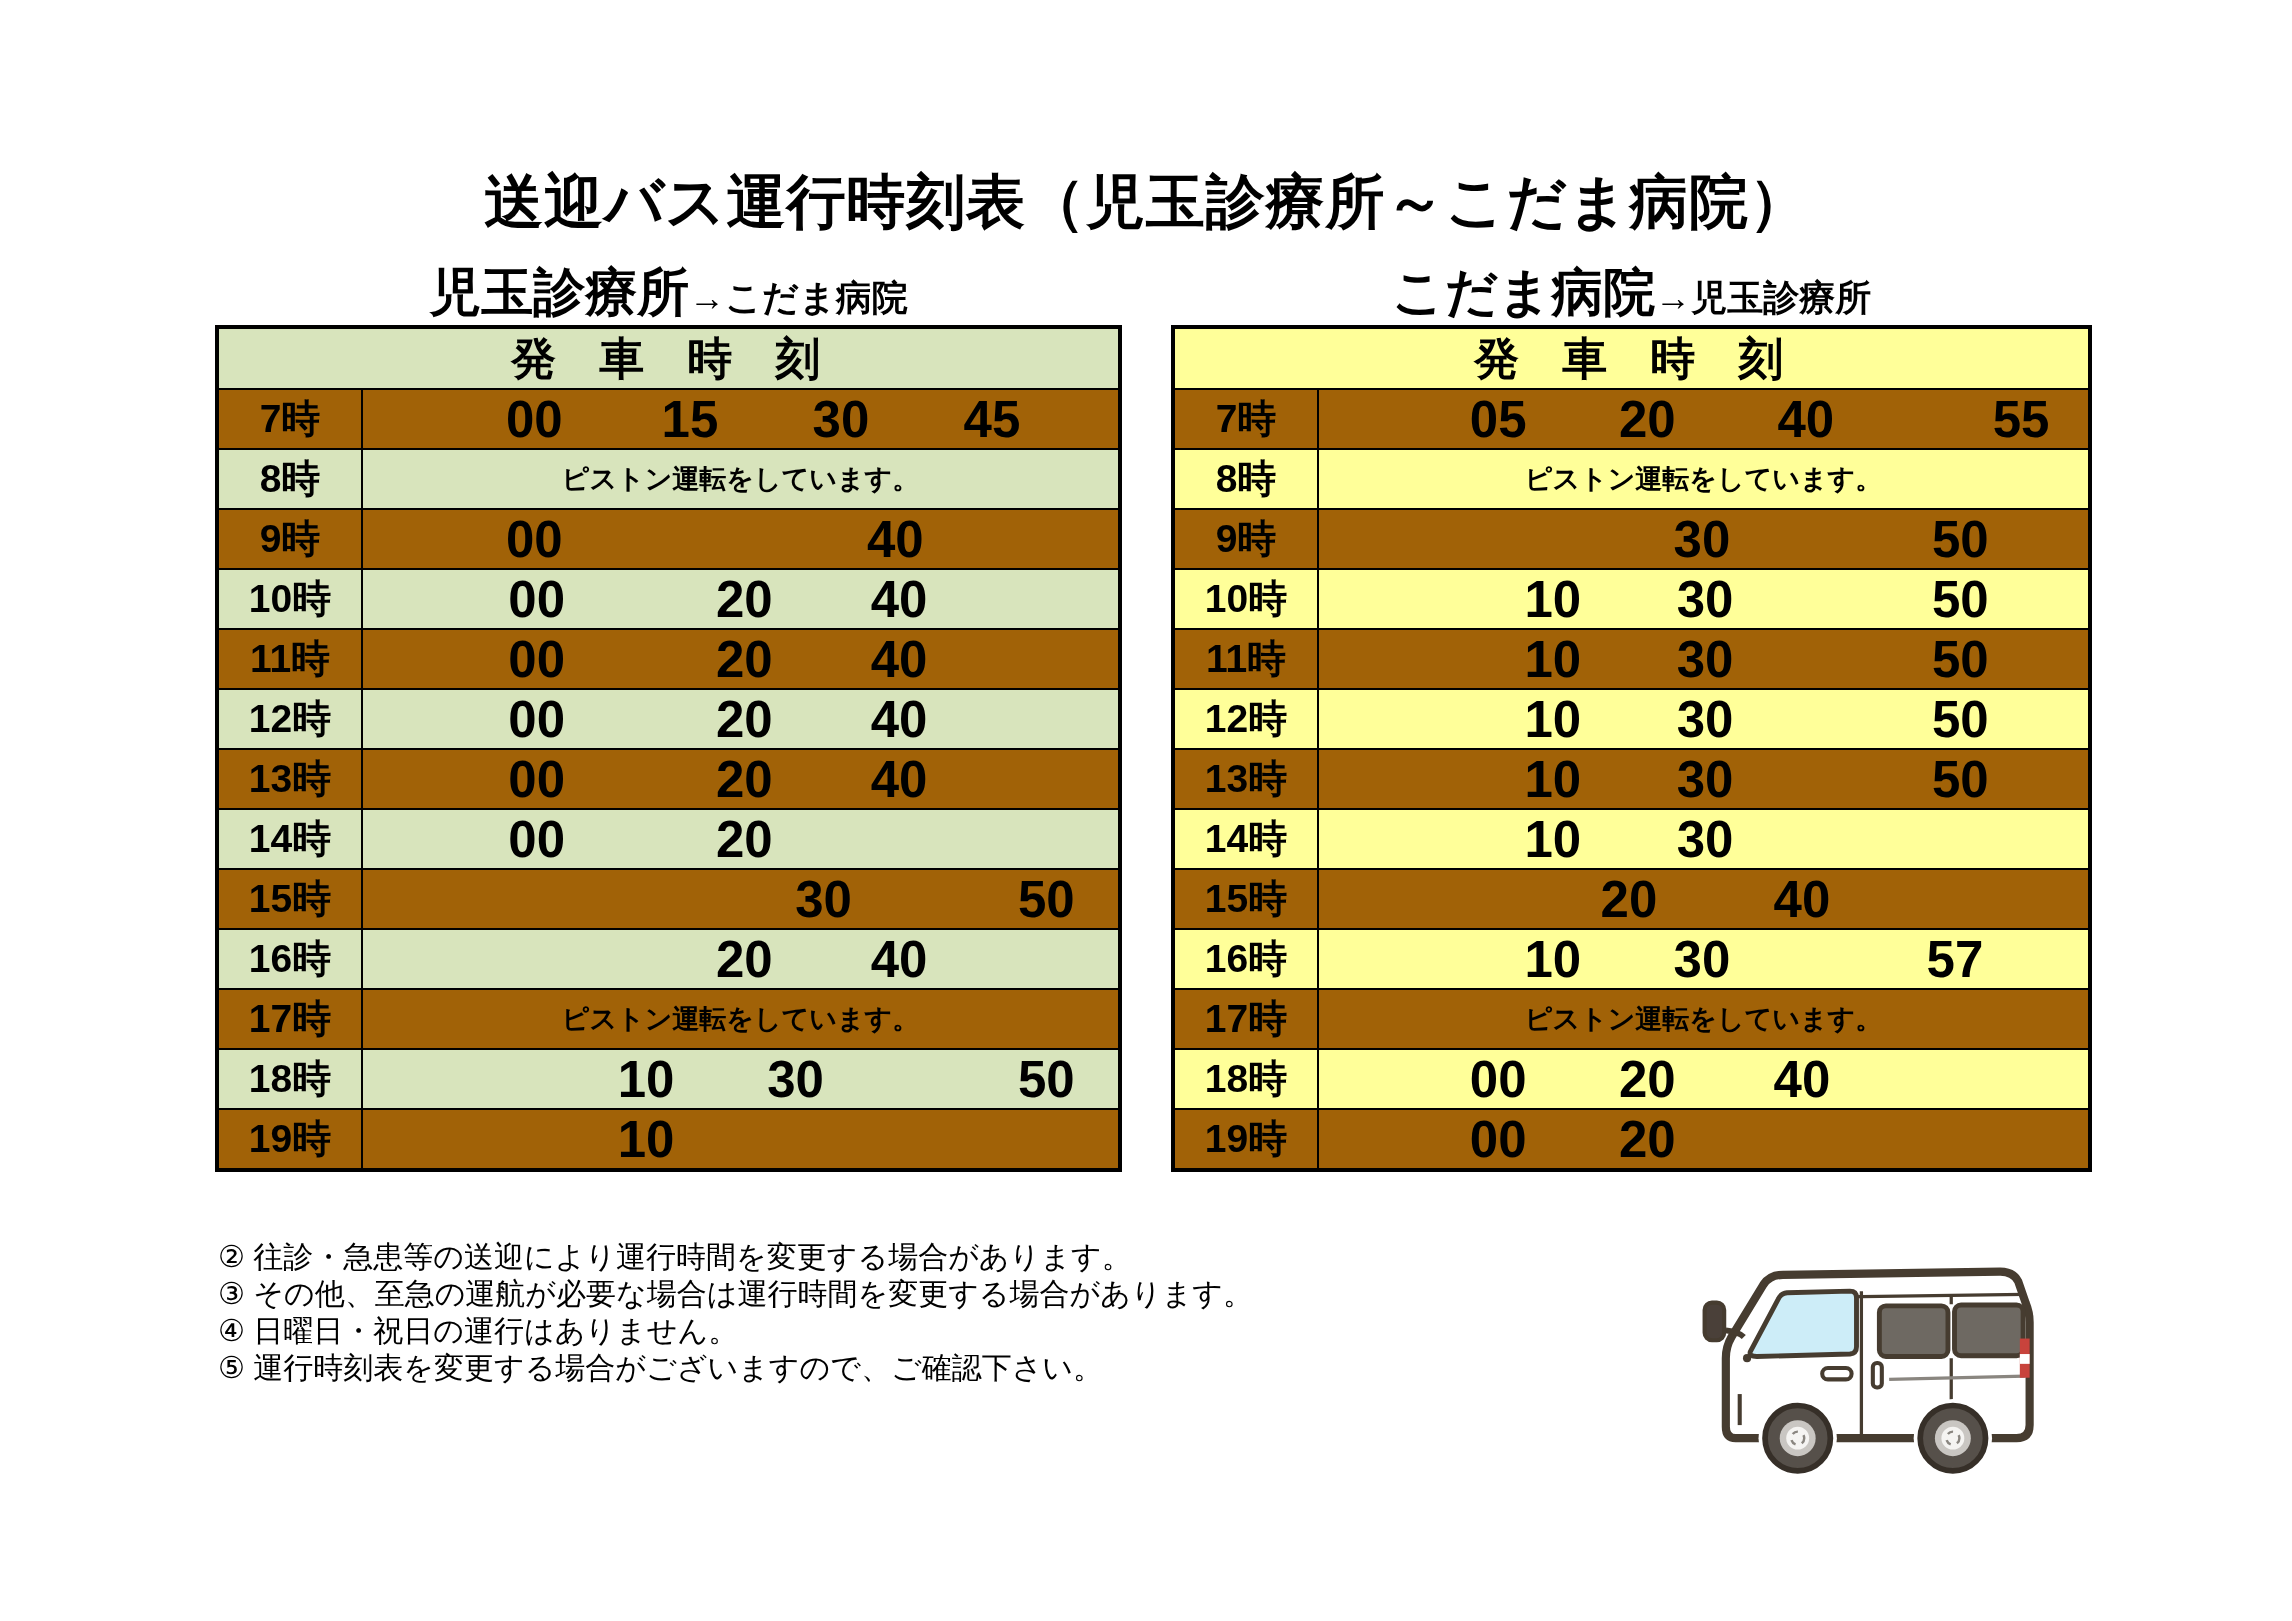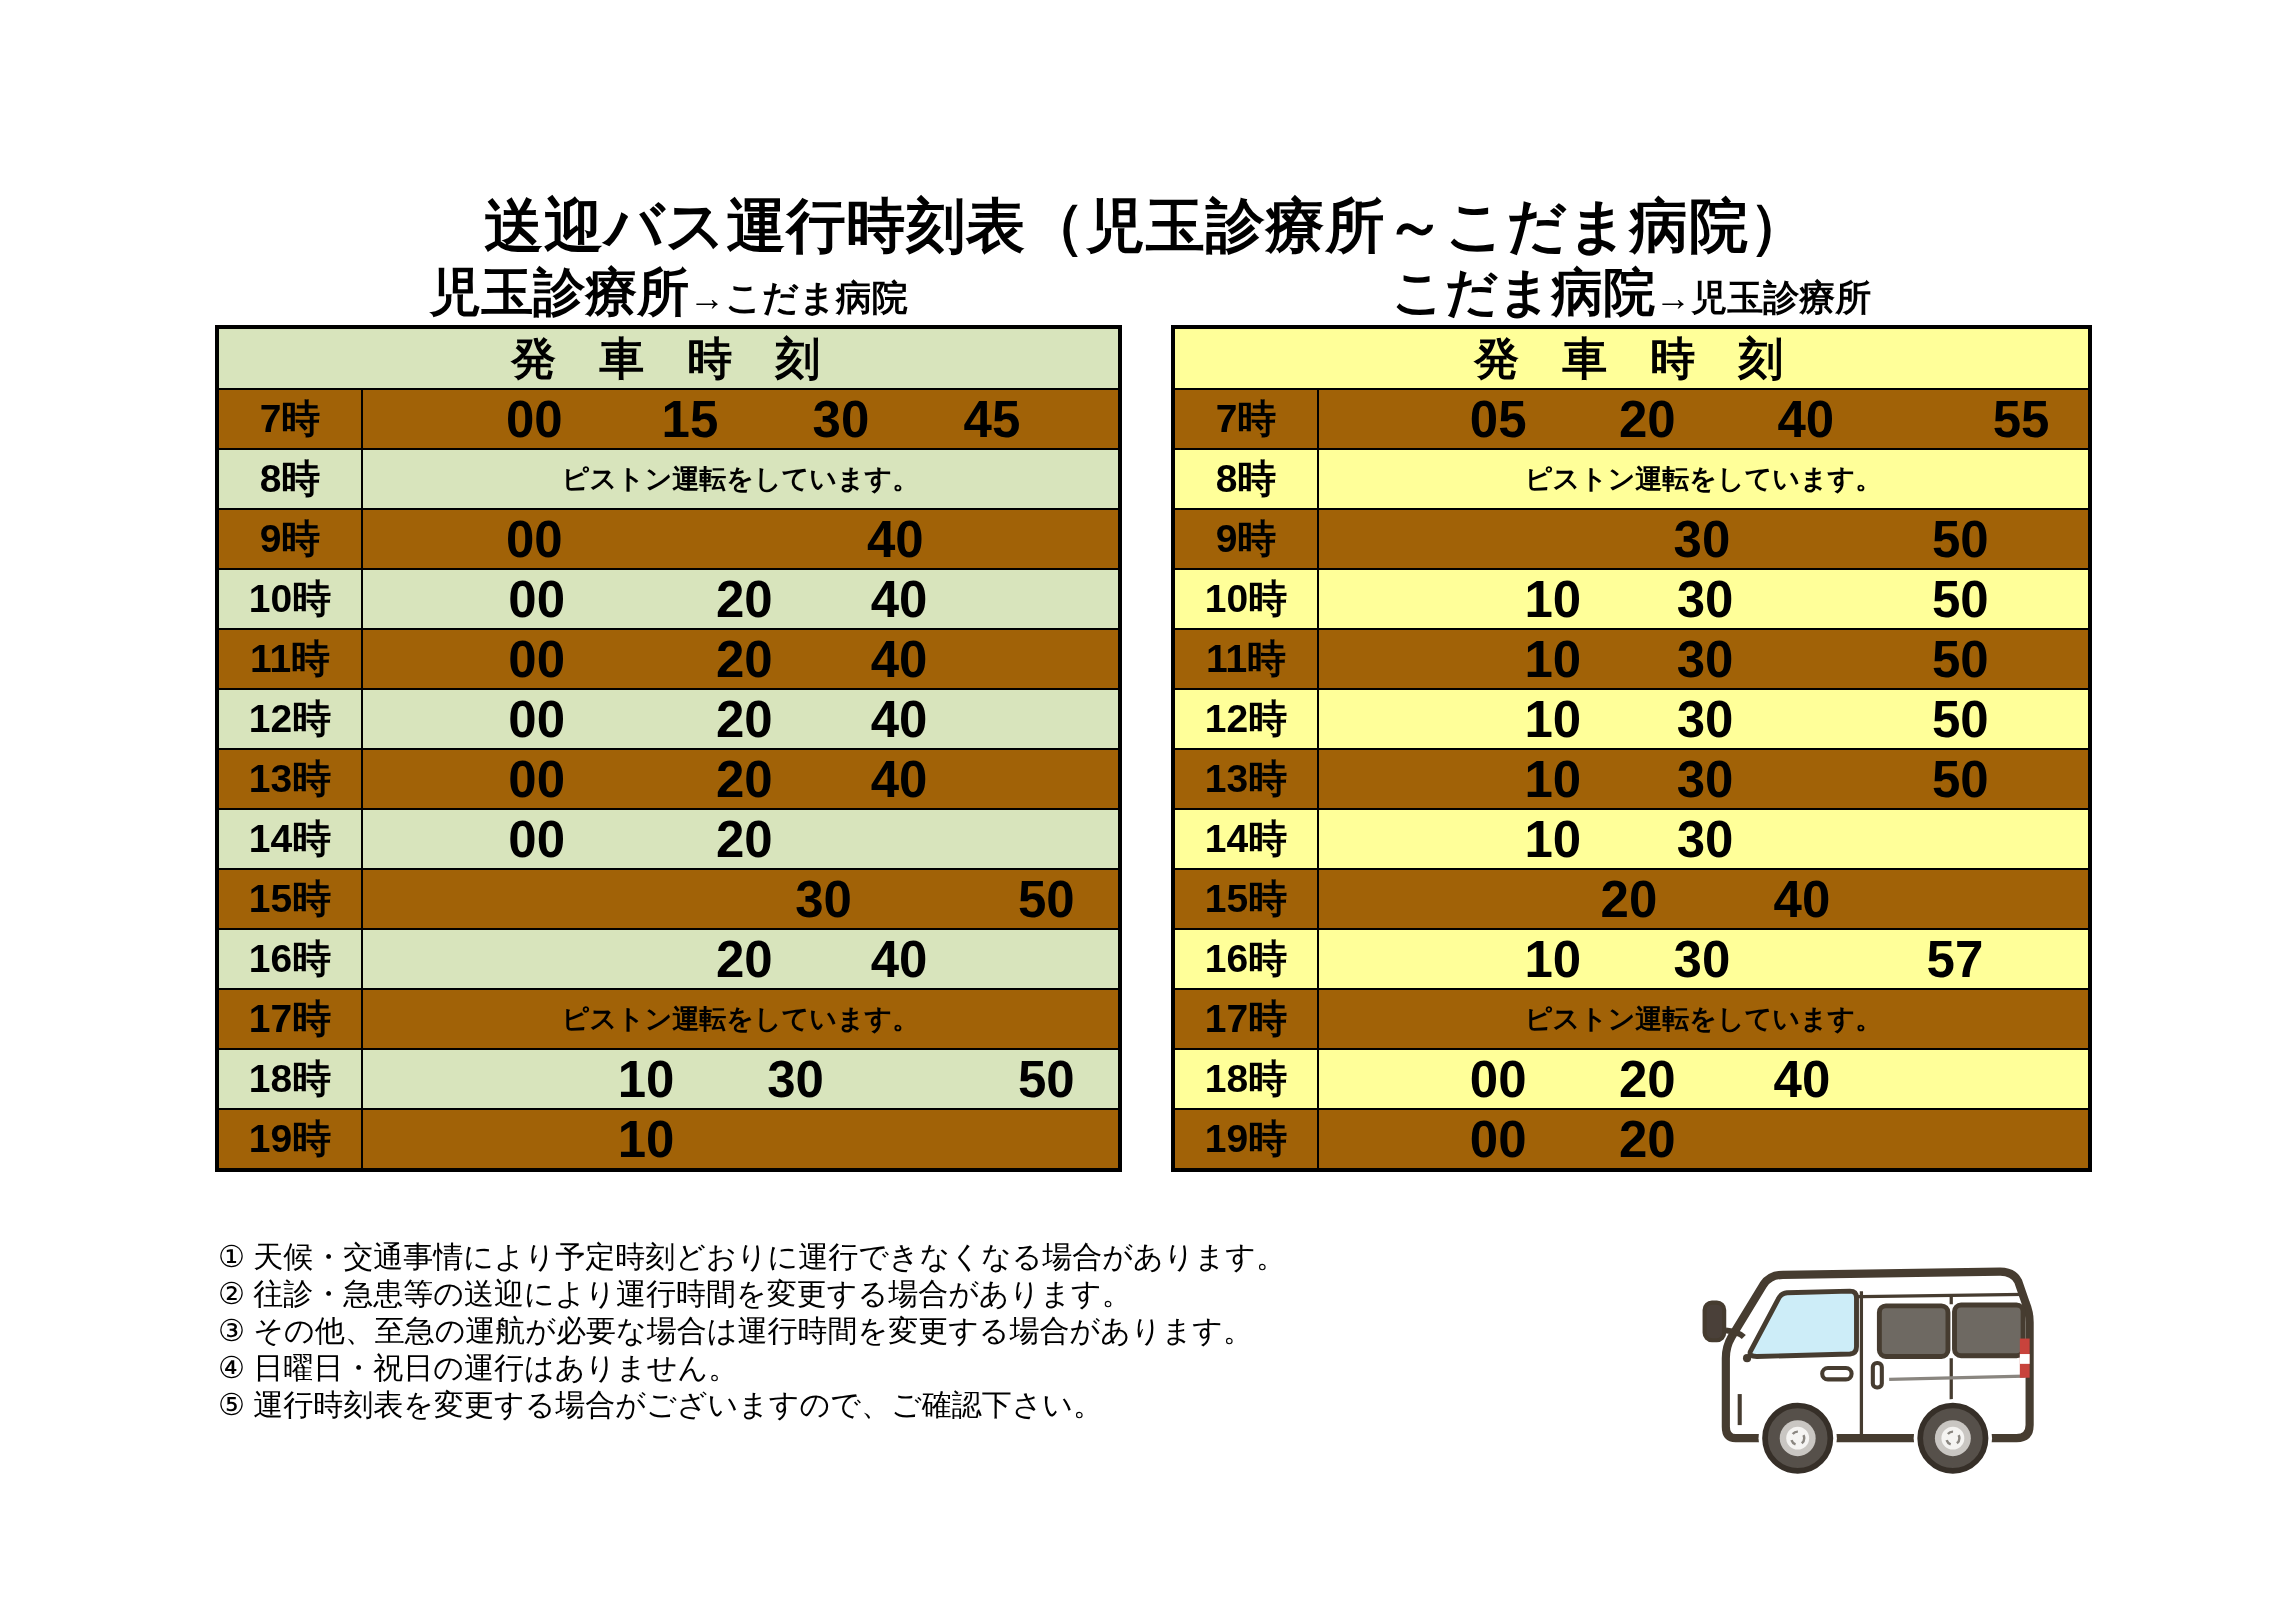--- a/index.html
+++ b/index.html
@@ -2,21 +2,21 @@
 <html style="font-size:14.3px"><head>
 <meta charset="utf-8">
 <style>
   html,body{margin:0;padding:0;background:#fff;}
   .page{
     position:relative;width:2293px;height:1621px;background:#ffffff;overflow:hidden;
     font-family:"Liberation Sans","DejaVu Sans",sans-serif;color:#000;
   }
   .title{
     position:absolute;top:163px;left:0;width:2293px;text-align:center;
-    font-size:59px;font-weight:bold;letter-spacing:0.9px;white-space:nowrap;margin-top:24px;
+    font-size:59px;font-weight:bold;letter-spacing:0.9px;white-space:nowrap;
   }
   .subtitle{position:absolute;top:258px;text-align:center;font-weight:bold;white-space:nowrap;}
   .subtitle-left{left:215px;width:907px;}
   .subtitle-right{left:1171px;width:921px;}
   .subtitle .main{font-size:52px;}
   .subtitle .sub{font-size:36px;}
   .ttable{
     position:absolute;top:325px;border:4.5px solid #000;background:#fff;box-sizing:border-box;
   }
   .ttable-left{left:215px;width:907px;}
@@ -248,21 +248,20 @@
       <div class="trow">
         <div class="time-cell">19時</div>
         <div class="data-cell">
           <span class="minute" style="left: 23.3%;">00</span>
           <span class="minute" style="left: 42.7%;">20</span>
         </div>
       </div>
     </div>
 
   <div class="notes">
-      <div class="note-line">① 天候・交通事情により予定時刻どおりに運行できなくなる場合があります。</div>
       <div class="note-line">② 往診・急患等の送迎により運行時間を変更する場合があります。</div>
       <div class="note-line">③ その他、至急の運航が必要な場合は運行時間を変更する場合があります。</div>
       <div class="note-line">④ 日曜日・祝日の運行はありません。</div>
       <div class="note-line">⑤ 運行時刻表を変更する場合がございますので、ご確認下さい。</div>
     </div>
 
   <svg class="van" viewBox="0 0 460 300" xmlns="http://www.w3.org/2000/svg">
 
     <path d="M 60 250 L 52 250 Q 40 250 40 236 L 40 152 Q 40 138 47 126 L 86 62
              Q 94 50 110 50 L 376 46 Q 392 46 398 58 L 407 84 Q 412 96 412 108

